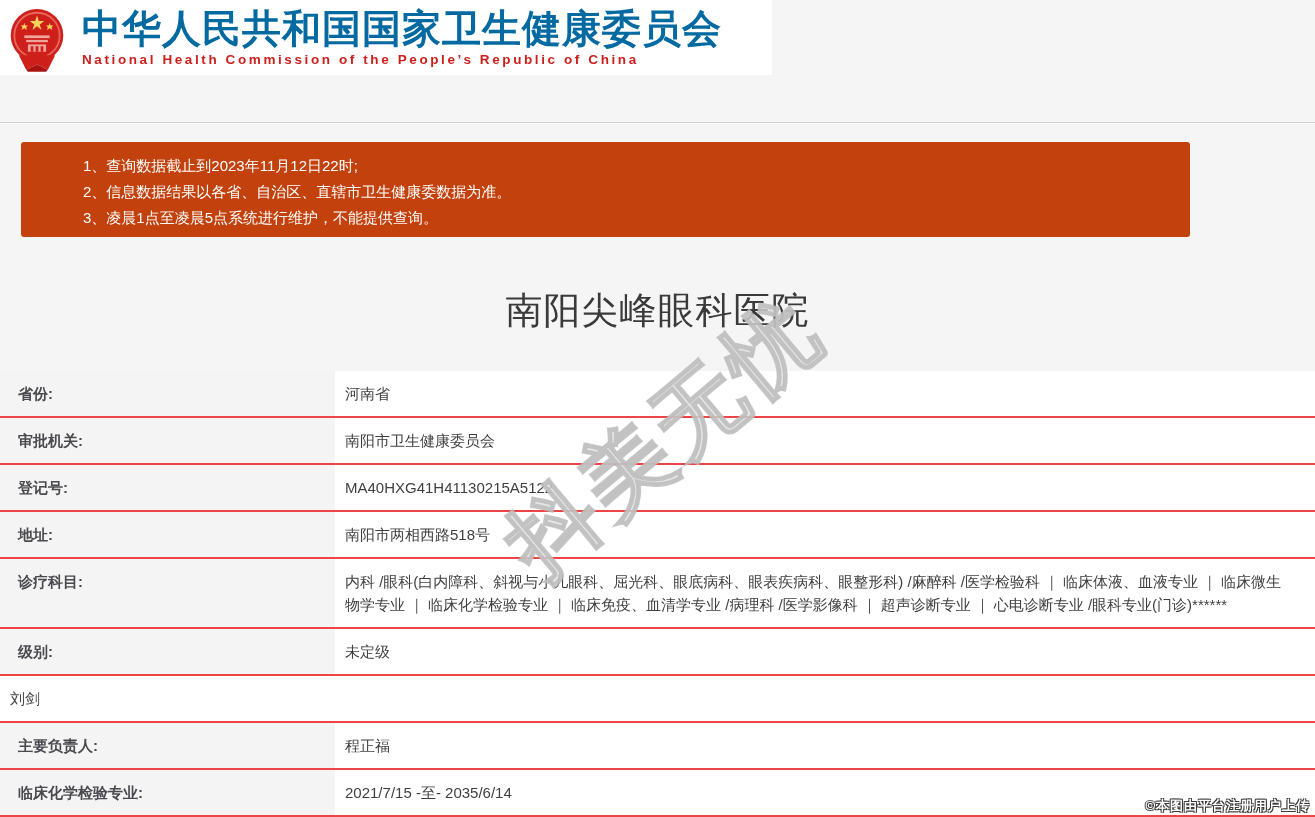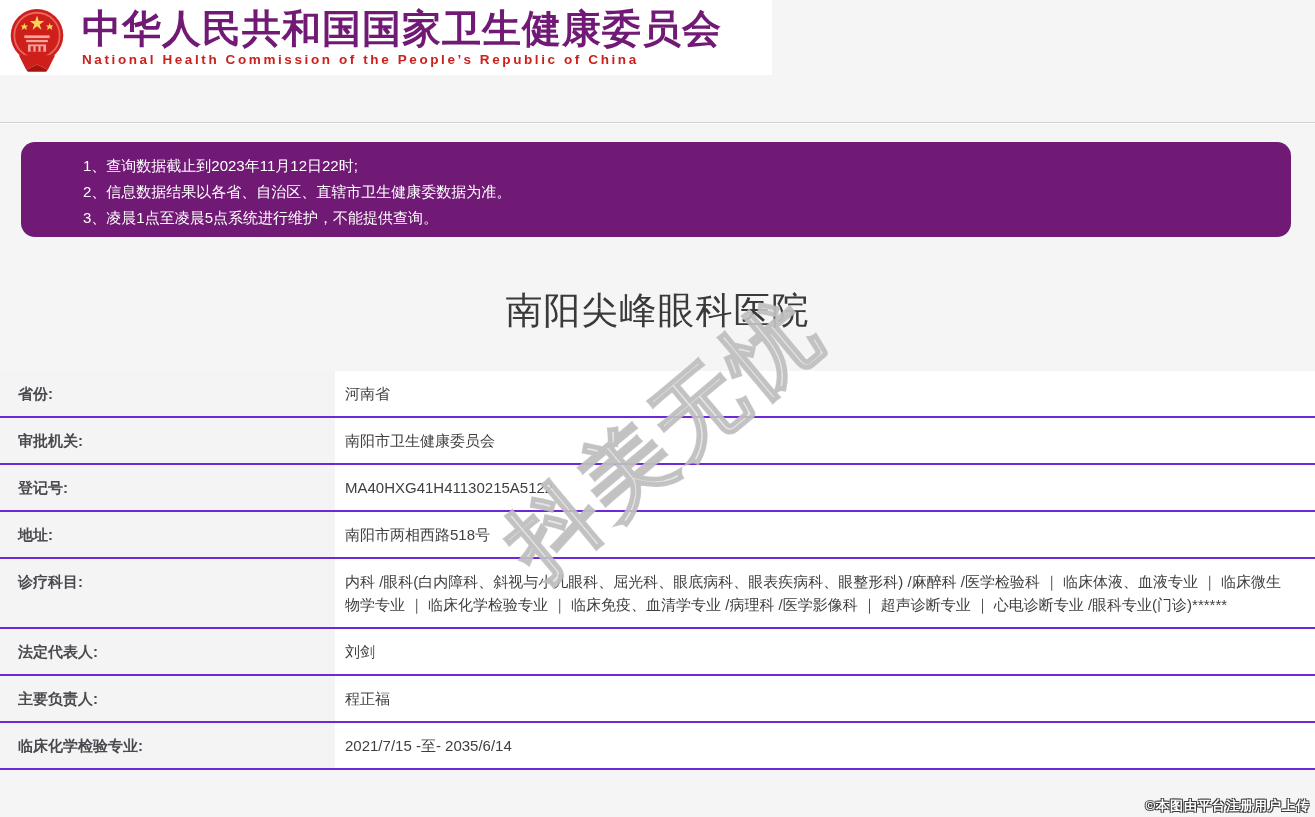--- a/index.html
+++ b/index.html
@@ -13,57 +13,57 @@
 
   
   .site-header { width: 1315px; height: 75px; background: #f5f5f5; }
   .header-brand {
     width: 772px; height: 75px; background: #ffffff;
     display: flex; align-items: center; padding-left: 8px;
   }
   .emblem { width: 58px; height: 68px; flex: 0 0 auto; margin-top: 2px; }
   .brand-text { margin-left: 16px; display: flex; flex-direction: column; }
   .brand-cn {
-    font-size: 39px; font-weight: bold; color: #701a75;
+    font-size: 39px; font-weight: bold; color: #0369a1;
     letter-spacing: 1px; line-height: 44px; white-space: nowrap;
   }
   .brand-en {
     font-size: 13.5px; font-weight: bold; color: #cb211d;
     letter-spacing: 2.6px; line-height: 16px; white-space: nowrap; margin-top: 1px;
   }
   .header-divider {
     margin-top: 47px; height: 2px;
     border-top: 1px solid #d0d0d0; border-bottom: 1px solid #fdfdfd;
   }
 
   
   .notice {
     margin: 18px 13px 0 21px;
-    width: 1270px; height: 95px;
-    background: #701a75;
-    border-radius: 14px;
+    width: 1169px; height: 95px;
+    background: #c2410c;
+    border-radius: 3px;
     color: #ffffff;
     padding: 11px 20px 0 62px;
     font-size: 15px; line-height: 26px;
   }
 
   
   .hospital-title {
     margin-top: 52px;
     text-align: center;
     font-size: 37px; font-weight: 400; color: #3a3a3a;
     line-height: 44px; letter-spacing: 1px;
   }
 
   
   .details { margin-top: 38px; width: 1315px; background: #ffffff; }
   .row {
     display: grid;
     grid-template-columns: 335px 1fr;
-    border-bottom: 2px solid #6d28d9;
+    border-bottom: 2px solid #ef4444;
   }
   .label-cell {
     background: #f4f4f4;
     padding: 11px 10px 11px 18px;
     font-weight: bold; font-size: 15px; color: #49494f;
     line-height: 23px;
   }
   .value-cell {
     background: #ffffff;
     padding: 11px 24px 11px 10px;
@@ -154,21 +154,24 @@
   </div>
   <div class="row">
     <div class="label-cell">地址:</div>
     <div class="value-cell">南阳市两相西路518号</div>
   </div>
   <div class="row">
     <div class="label-cell">诊疗科目:</div>
     <div class="value-cell">内科 /眼科(白内障科、斜视与小儿眼科、屈光科、眼底病科、眼表疾病科、眼整形科) /麻醉科 /医学检验科 ｜ 临床体液、血液专业 ｜ 临床微生物学专业 ｜ 临床化学检验专业 ｜ 临床免疫、血清学专业 /病理科 /医学影像科 ｜ 超声诊断专业 ｜ 心电诊断专业 /眼科专业(门诊)******</div>
   </div>
   <div class="row">
-    <div class="label-cell">法定代表人:</div>
+    <div class="label-cell">级别:</div>
+    <div class="value-cell">未定级</div>
+  </div>
+  <div class="row">
     <div class="value-cell">刘剑</div>
   </div>
   <div class="row">
     <div class="label-cell">主要负责人:</div>
     <div class="value-cell">程正福</div>
   </div>
   <div class="row">
     <div class="label-cell">临床化学检验专业:</div>
     <div class="value-cell">2021/7/15 -至- 2035/6/14</div>
   </div>

